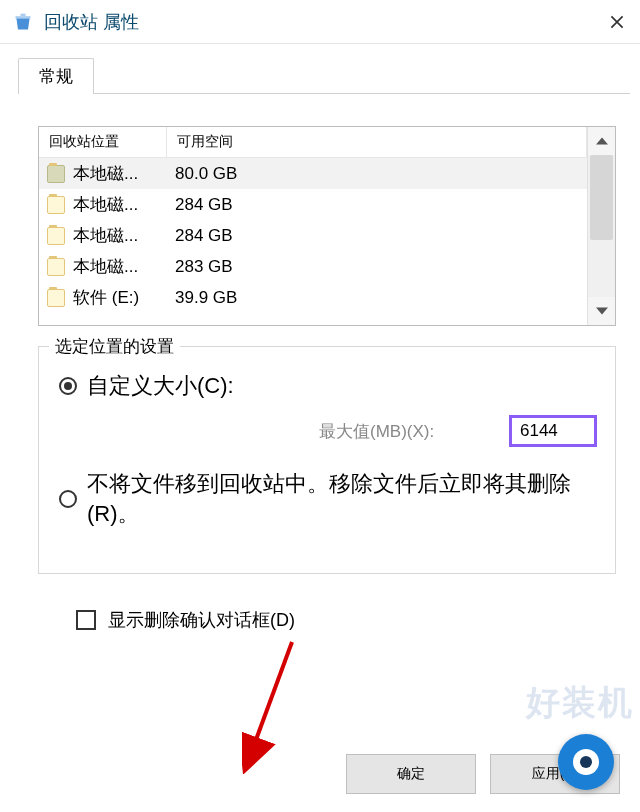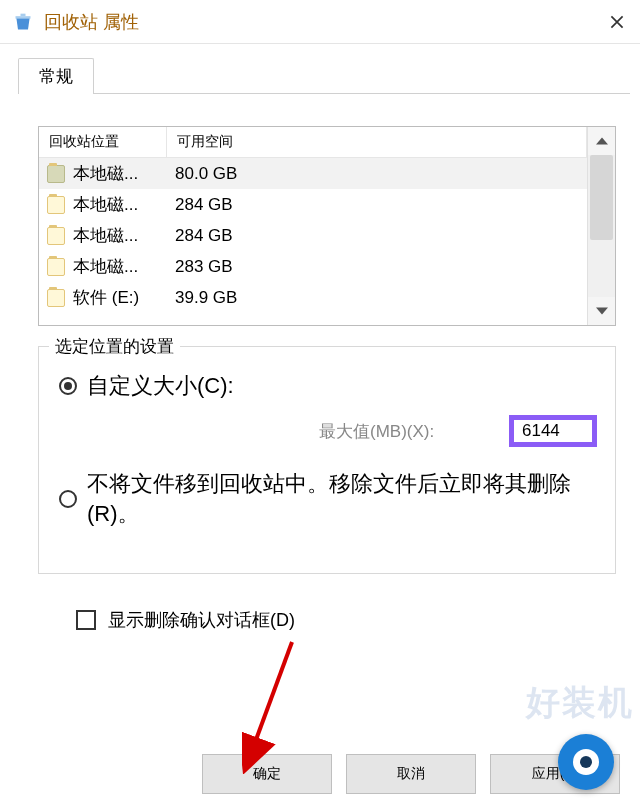--- a/index.html
+++ b/index.html
@@ -1,19 +1,19 @@
 <!DOCTYPE html>
 <html><head>
 <meta charset="utf-8">
 <style>
   * { box-sizing: border-box; font-family: "Microsoft YaHei", "Segoe UI", sans-serif; }
   body { margin: 0; width: 640px; height: 812px; background: #fff; position: relative; overflow: hidden; }
   .titlebar { height: 44px; display: flex; align-items: center; padding: 0 12px; border-bottom: 1px solid #e5e5e5; }
   .tb-icon { width: 22px; height: 22px; margin-right: 10px; display:flex; align-items:center; justify-content:center;}
-  .tb-title { font-size: 18px; color: #a16207; flex: 1; }
+  .tb-title { font-size: 18px; color: #0c4a6e; flex: 1; }
   .tb-close { width: 46px; height: 44px; display: flex; align-items: center; justify-content: center; color: #333; font-size: 18px; cursor: pointer; margin-right:-12px; }
   .tabstrip { margin: 14px 0 0 18px; height: 36px; display:flex; }
   .tab { padding: 6px 20px 8px; font-size: 17px; border: 1px solid #d0d0d0; border-bottom: none; border-radius: 2px 2px 0 0; background:#fff; position:relative; z-index:2;}
   .tabline { border-top:1px solid #d0d0d0; margin: -1px 10px 0 18px; }
   .panel { margin: 0 10px 0 18px; border: none; padding: 32px 14px 12px 20px; }
   .listbox { border: 1px solid #bcbcbc; height: 200px; background: #fff; display: flex; }
   .list-content { flex: 1; overflow: hidden; }
   .list-header { display: flex; border-bottom: 1px solid #e6e6e6; }
   .list-header .col { padding: 6px 10px; font-size: 14px; border-right: 1px solid #e6e6e6; }
   .col1 { width: 128px; flex:none; } .col2 { flex:1; }
@@ -29,21 +29,21 @@
   .sb-btn svg { width:12px; height:12px; }
   .sb-track { flex:1; background:#f0f0f0; position:relative;}
   .sb-thumb { position:absolute; left:2px; right:2px; top:0; height:60%; background:#d6d6d6; border-radius:2px;}
   .groupbox { margin-top: 20px; border: 1px solid #d8d8d8; padding: 14px 18px 30px 18px; position:relative; }
   .gb-title { position:absolute; top:-12px; left:10px; background:#fff; padding:0 6px; font-size:17px; }
   .radio-row { display:flex; align-items:center; margin: 10px 0 14px 2px; font-size:22px; }
   .radio { width:18px; height:18px; border:2px solid #333; border-radius:50%; margin-right:10px; position:relative; flex:none; cursor:pointer;}
   .radio.checked::after{content:"";position:absolute;inset:3px;border-radius:50%;background:#333;}
   .maxrow { display:flex; align-items:center; margin-left: 56px; justify-content: flex-end; }
   .maxlabel { color:#888; font-size:17px; width:190px; }
-  .maxinput { width:88px; height:32px; border:5px solid #8b5cf6; text-align:left; padding:2px 8px; font-size:17px; }
+  .maxinput { width:88px; height:32px; border:3px solid #8b5cf6; text-align:left; padding:2px 8px; font-size:17px; }
   .checkbox-row { display:flex; align-items:center; margin: 34px 0 0 38px; font-size:18px; }
   .checkbox { width:20px; height:20px; border:2px solid #333; margin-right:12px; cursor:pointer; flex:none;}
   .footer { position:absolute; bottom:18px; right:20px; display:flex; gap:14px; }
   .btn { width:130px; height:40px; background:#e5e5e5; border:1px solid #bfbfbf; font-size:14px; display:flex; align-items:center; justify-content:center; cursor:pointer; }
   .arrow-annot { position:absolute; left:242px; top:634px; pointer-events:none; }
   .logo-badge { position:absolute; right:26px; bottom:22px; width:56px; height:56px; border-radius:50%; background:#1b7fd6; display:flex; align-items:center; justify-content:center; box-shadow:0 2px 6px rgba(0,0,0,.3);}
   .logo-badge .eye{width:26px;height:26px;border-radius:50%;background:#fff;display:flex;align-items:center;justify-content:center;}
   .logo-badge .eye::after{content:"";width:12px;height:12px;border-radius:50%;background:#16375a;}
   .wm { position:absolute; right:6px; top:680px; font-size:34px; color:rgba(120,150,200,0.25); font-weight:800; letter-spacing:2px; transform:rotate(0deg); pointer-events:none;}
 </style>
@@ -140,21 +140,20 @@
 
   <div class="checkbox-row">
     <span class="checkbox"></span>
     <span>显示删除确认对话框(D)</span>
   </div>
 
 </div>
 
 <div class="footer">
   <div class="btn">确定</div>
-  <div class="btn">取消</div>
   <div class="btn">应用(A)</div>
 </div>
 
 <svg class="arrow-annot" width="60" height="140">
   <defs>
       <marker id="ah" markerWidth="10" markerHeight="10" refX="5" refY="5" orient="auto">
         <path d="M0 0L10 5L0 10z" fill="#d40000"></path>
       </marker>
     </defs>
   <path d="M50 8 L8 122" stroke="#d40000" stroke-width="4" fill="none" marker-end="url(#ah)"></path>

